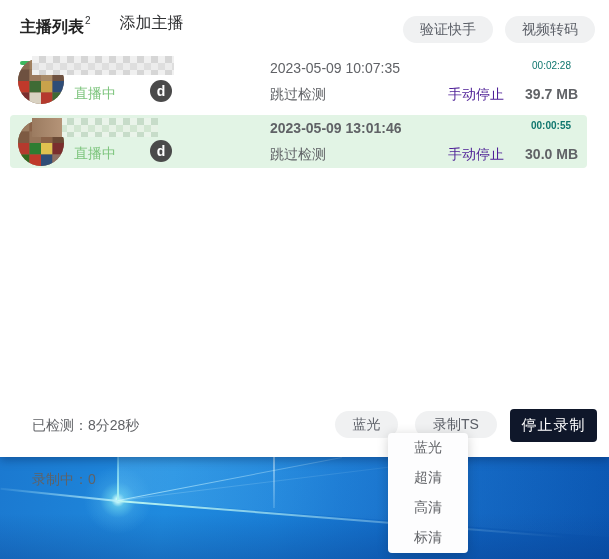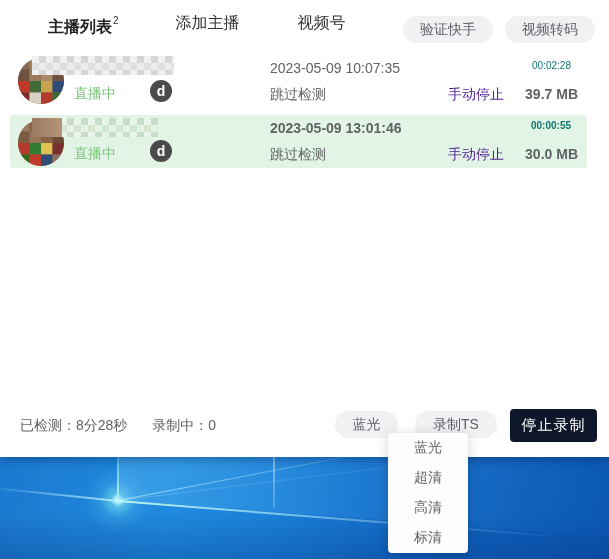--- a/index.html
+++ b/index.html
@@ -5,21 +5,21 @@
   html,body{margin:0;padding:0;background:#fff;}
   body{font-family:"Liberation Sans","DejaVu Sans",sans-serif;}
   .stage{position:relative;width:609px;height:559px;overflow:hidden;background:#fff;}
 
   
   .app{position:absolute;left:0;top:0;width:609px;height:457px;background:#fff;z-index:10;
        box-shadow:0 3px 9px rgba(0,20,60,.35);}
 
   
   .tabbar{position:absolute;left:20px;top:12px;display:flex;align-items:flex-start;gap:30px;}
-  .tab{position:relative;font-size:16px;color:#303133;cursor:pointer;padding-bottom:27px;line-height:22px;margin-left:28px;}
+  .tab{position:relative;font-size:16px;color:#303133;cursor:pointer;padding-bottom:27px;line-height:22px;}
   .tab.active{font-weight:bold;color:#232323;}
   .tab.active .underline{position:absolute;left:0;right:-4px;bottom:0;height:4px;border-radius:2px;background:#3eb760;}
   .tab sup{font-size:10px;font-weight:normal;color:#303133;position:relative;top:-2px;left:1px;}
 
   .header-buttons{position:absolute;right:14px;top:16px;display:flex;gap:12px;}
   .pill{display:inline-flex;align-items:center;justify-content:center;height:27px;padding:0 17px;
         border-radius:14px;background:#f0f1f2;color:#5a5e66;font-size:14px;border:none;cursor:pointer;white-space:nowrap;}
 
   
   .rows{position:absolute;left:10px;right:22px;top:53px;}
@@ -42,21 +42,21 @@
   .duration{position:absolute;right:16px;top:7px;font-size:10px;color:#0f766e;}
   .detect-mode{position:absolute;left:260px;top:33px;font-size:14px;color:#606266;}
   .stop-mode{position:absolute;left:438px;top:33px;font-size:14px;color:#4c1d95;}
   .file-size{position:absolute;right:9px;top:33px;font-size:14px;color:#606266;font-weight:bold;}
   .row.highlight .start-time,.row.highlight .duration{top:5px;font-weight:bold;}
   .row.highlight .detect-mode,.row.highlight .stop-mode,.row.highlight .file-size{top:31px;}
   .row.highlight .live-status{top:30px;}
   .row.highlight .platform-badge{top:25px;}
 
   
-  .statusbar{position:absolute;left:20px;top:417px;font-size:14px;color:#606266;display:flex;gap:25px;}
+  .statusbar{position:absolute;left:32px;top:417px;font-size:14px;color:#606266;display:flex;gap:36px;flex-direction:column;}
   .btn-quality{position:absolute;left:335px;top:411px;width:63px;height:27px;padding:0;}
   .btn-record-ts{position:absolute;left:415px;top:411px;width:82px;height:27px;padding:0;}
   .btn-stop{position:absolute;left:510px;top:409px;width:87px;height:33px;border:none;border-radius:4px;
      background:#0f172a;color:#fff;font-size:15px;letter-spacing:1px;cursor:pointer;}
 
   
   .quality-menu{position:absolute;left:388px;top:433px;width:80px;z-index:30;background:#fdfdfe;
      border-radius:4px;box-shadow:0 2px 12px rgba(0,0,0,.18);padding:0;}
   .quality-menu .item{height:30px;display:flex;align-items:center;justify-content:center;
      font-size:14px;color:#606266;cursor:pointer;}
@@ -91,23 +91,20 @@
 
   <div class="app">
 
     <div class="tabbar">
       <div class="tab active">
         <span>主播列表</span><sup>2</sup>
         <span class="underline"></span>
       </div>
       <div class="tab">
         <span>添加主播</span>
-      </div>
-      <div class="tab">
-        <span>视频号</span>
       </div>
     </div>
 
     <div class="header-buttons">
       <button class="pill">验证快手</button>
       <button class="pill">视频转码</button>
     </div>
 
     <div class="rows">
 

